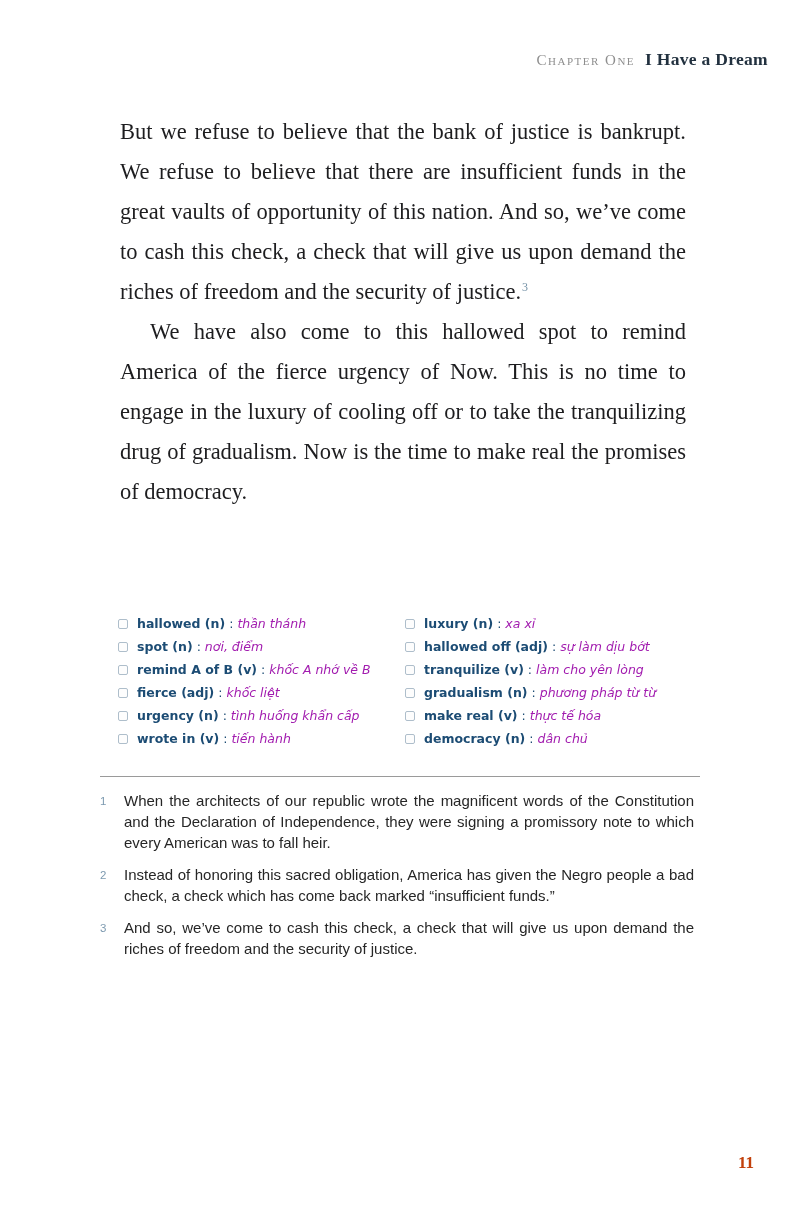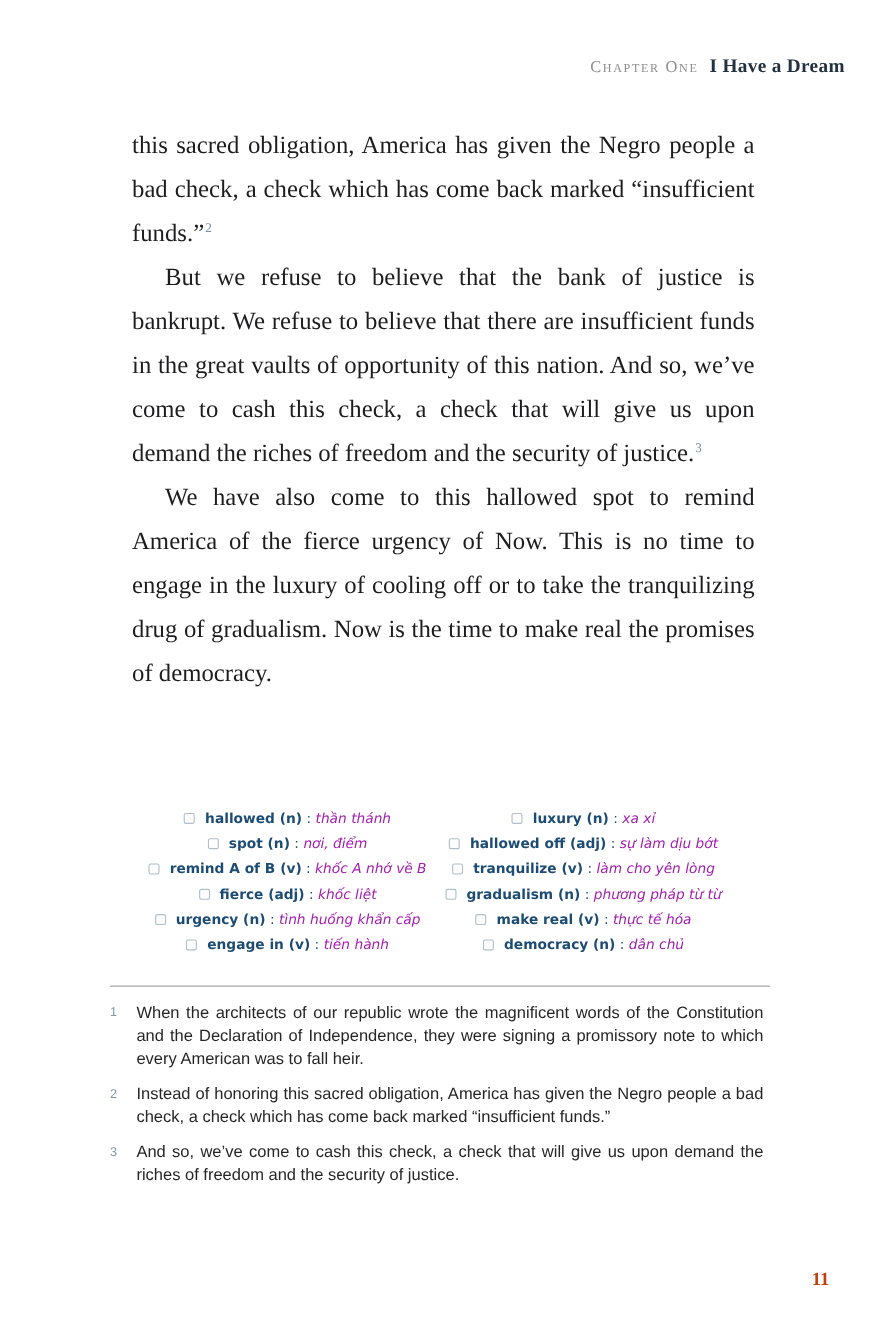--- a/index.html
+++ b/index.html
@@ -54,21 +54,20 @@
     font-family: "DejaVu Sans", sans-serif;
     font-size: 12.5px;
   }
   .vocab-col { width: 287px; }
   .vocab-col + .vocab-col { width: auto; }
   .vocab-row {
     display: flex;
     align-items: center;
     margin-bottom: 8px;
     white-space: nowrap;
-    justify-content: center;
   }
   .checkbox {
     width: 10px;
     height: 10px;
     border: 1px solid #aebecb;
     border-radius: 2px;
     margin-right: 9px;
     flex: none;
     background: #fdfdfd;
   }
@@ -110,21 +109,20 @@
 </head>
 <body>
 
 <div class="page">
 
   <header class="page-header">
     <span class="chapter-label">Chapter One</span><span class="chapter-title">I Have a Dream</span>
   </header>
 
   <main class="body-text" id="body-text">
-      <p class="para"><span>this sacred obligation, America has given the Negro people a bad check, a check which has come back marked “insufficient funds.”</span><sup class="fn-ref">2</sup></p>
       <p class="para"><span>But we refuse to believe that the bank of justice is bankrupt. We refuse to believe that there are insufficient funds in the great vaults of opportunity of this nation. And so, we’ve come to cash this check, a check that will give us upon demand the riches of freedom and the security of justice.</span><sup class="fn-ref">3</sup></p>
       <p class="para"><span>We have also come to this hallowed spot to remind America of the fierce urgency of Now. This is no time to engage in the luxury of cooling off or to take the tranquilizing drug of gradualism. Now is the time to make real the promises of democracy.</span></p>
     </main>
 
   <section class="vocab">
     <div class="vocab-col" id="vocab-left">
         <div class="vocab-row">
           <span class="checkbox"></span>
           <span class="vocab-term">hallowed (n)</span>
           <span class="vocab-sep">:</span>
@@ -149,21 +147,21 @@
           <span class="vocab-def">khốc liệt</span>
         </div>
         <div class="vocab-row">
           <span class="checkbox"></span>
           <span class="vocab-term">urgency (n)</span>
           <span class="vocab-sep">:</span>
           <span class="vocab-def">tình huống khẩn cấp</span>
         </div>
         <div class="vocab-row">
           <span class="checkbox"></span>
-          <span class="vocab-term">engage in (v)</span>
+          <span class="vocab-term">wrote in (v)</span>
           <span class="vocab-sep">:</span>
           <span class="vocab-def">tiến hành</span>
         </div>
       </div>
     <div class="vocab-col" id="vocab-right">
         <div class="vocab-row">
           <span class="checkbox"></span>
           <span class="vocab-term">luxury (n)</span>
           <span class="vocab-sep">:</span>
           <span class="vocab-def">xa xỉ</span>

